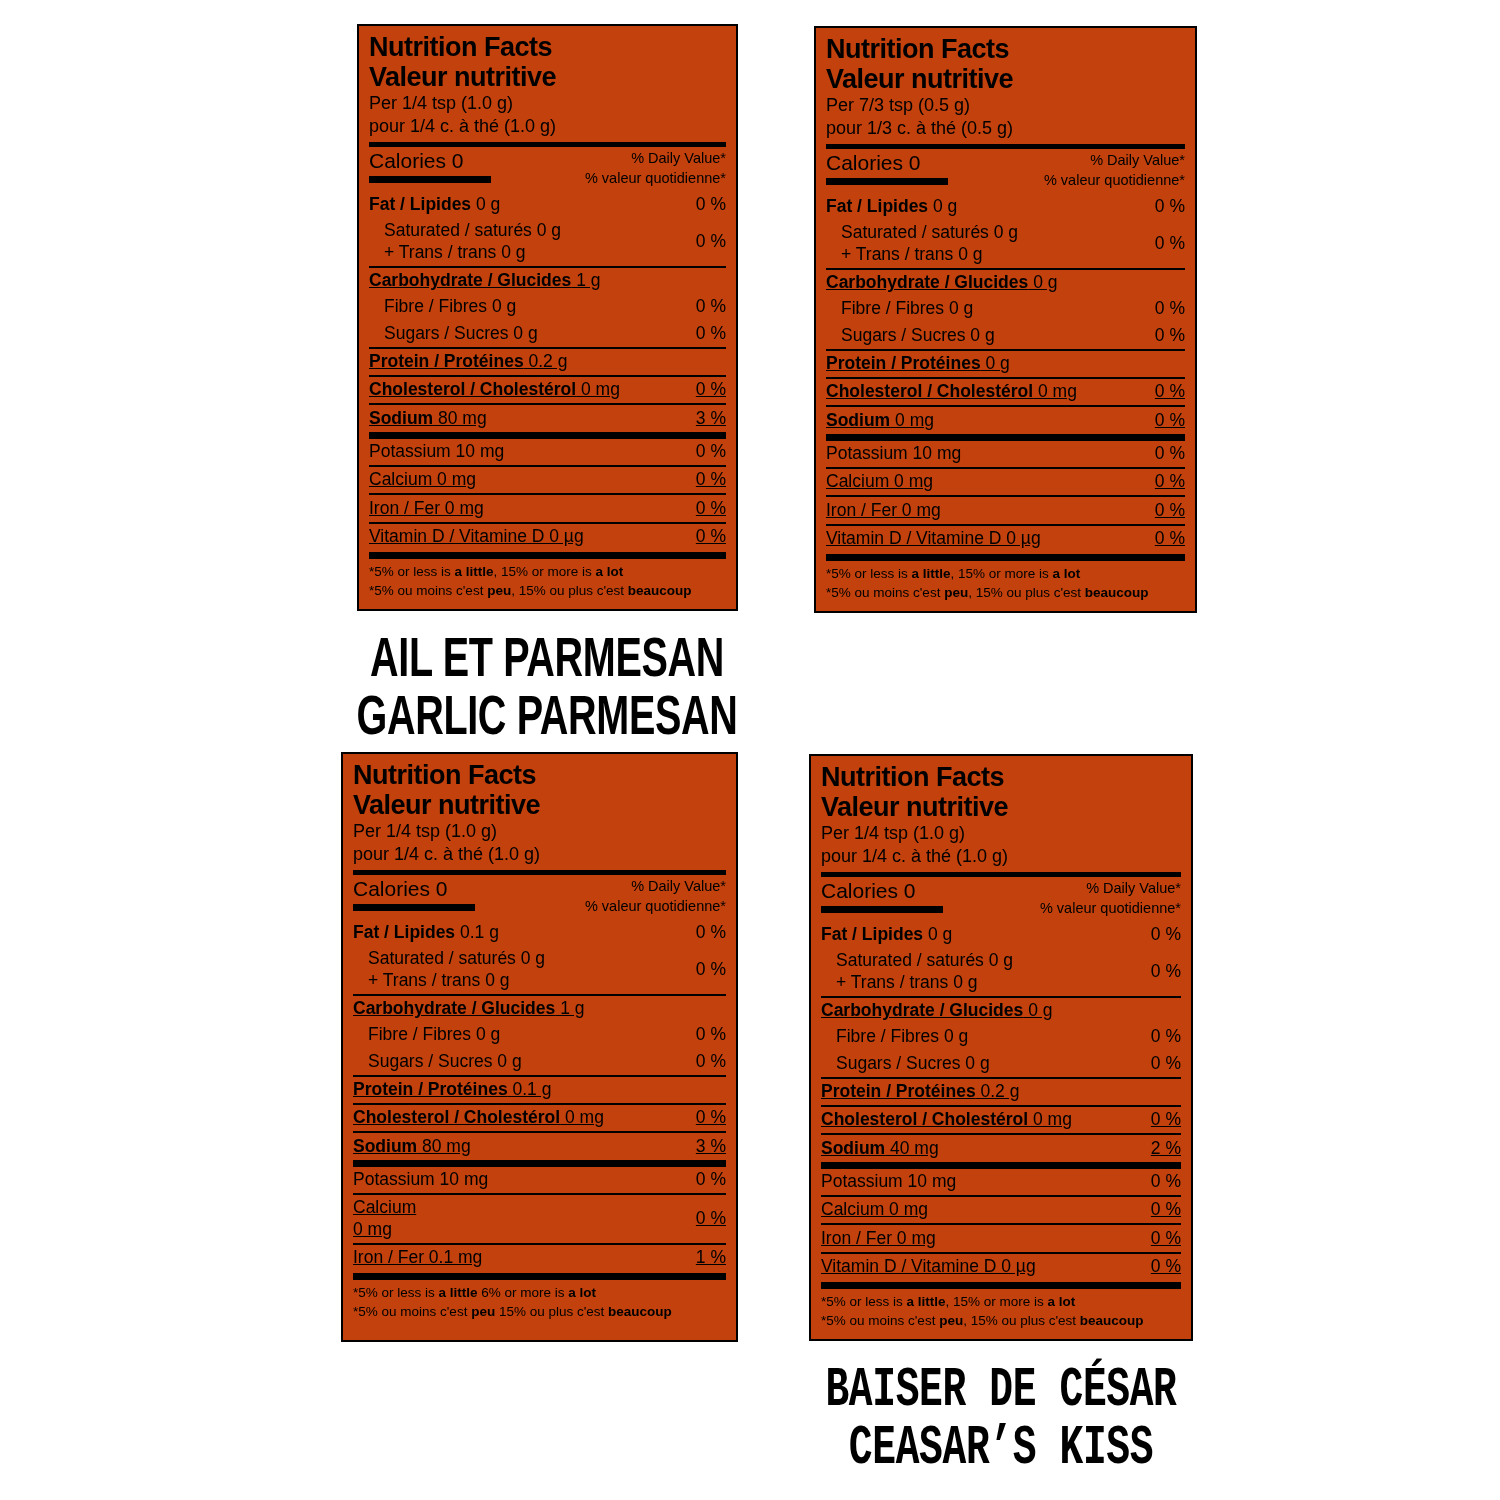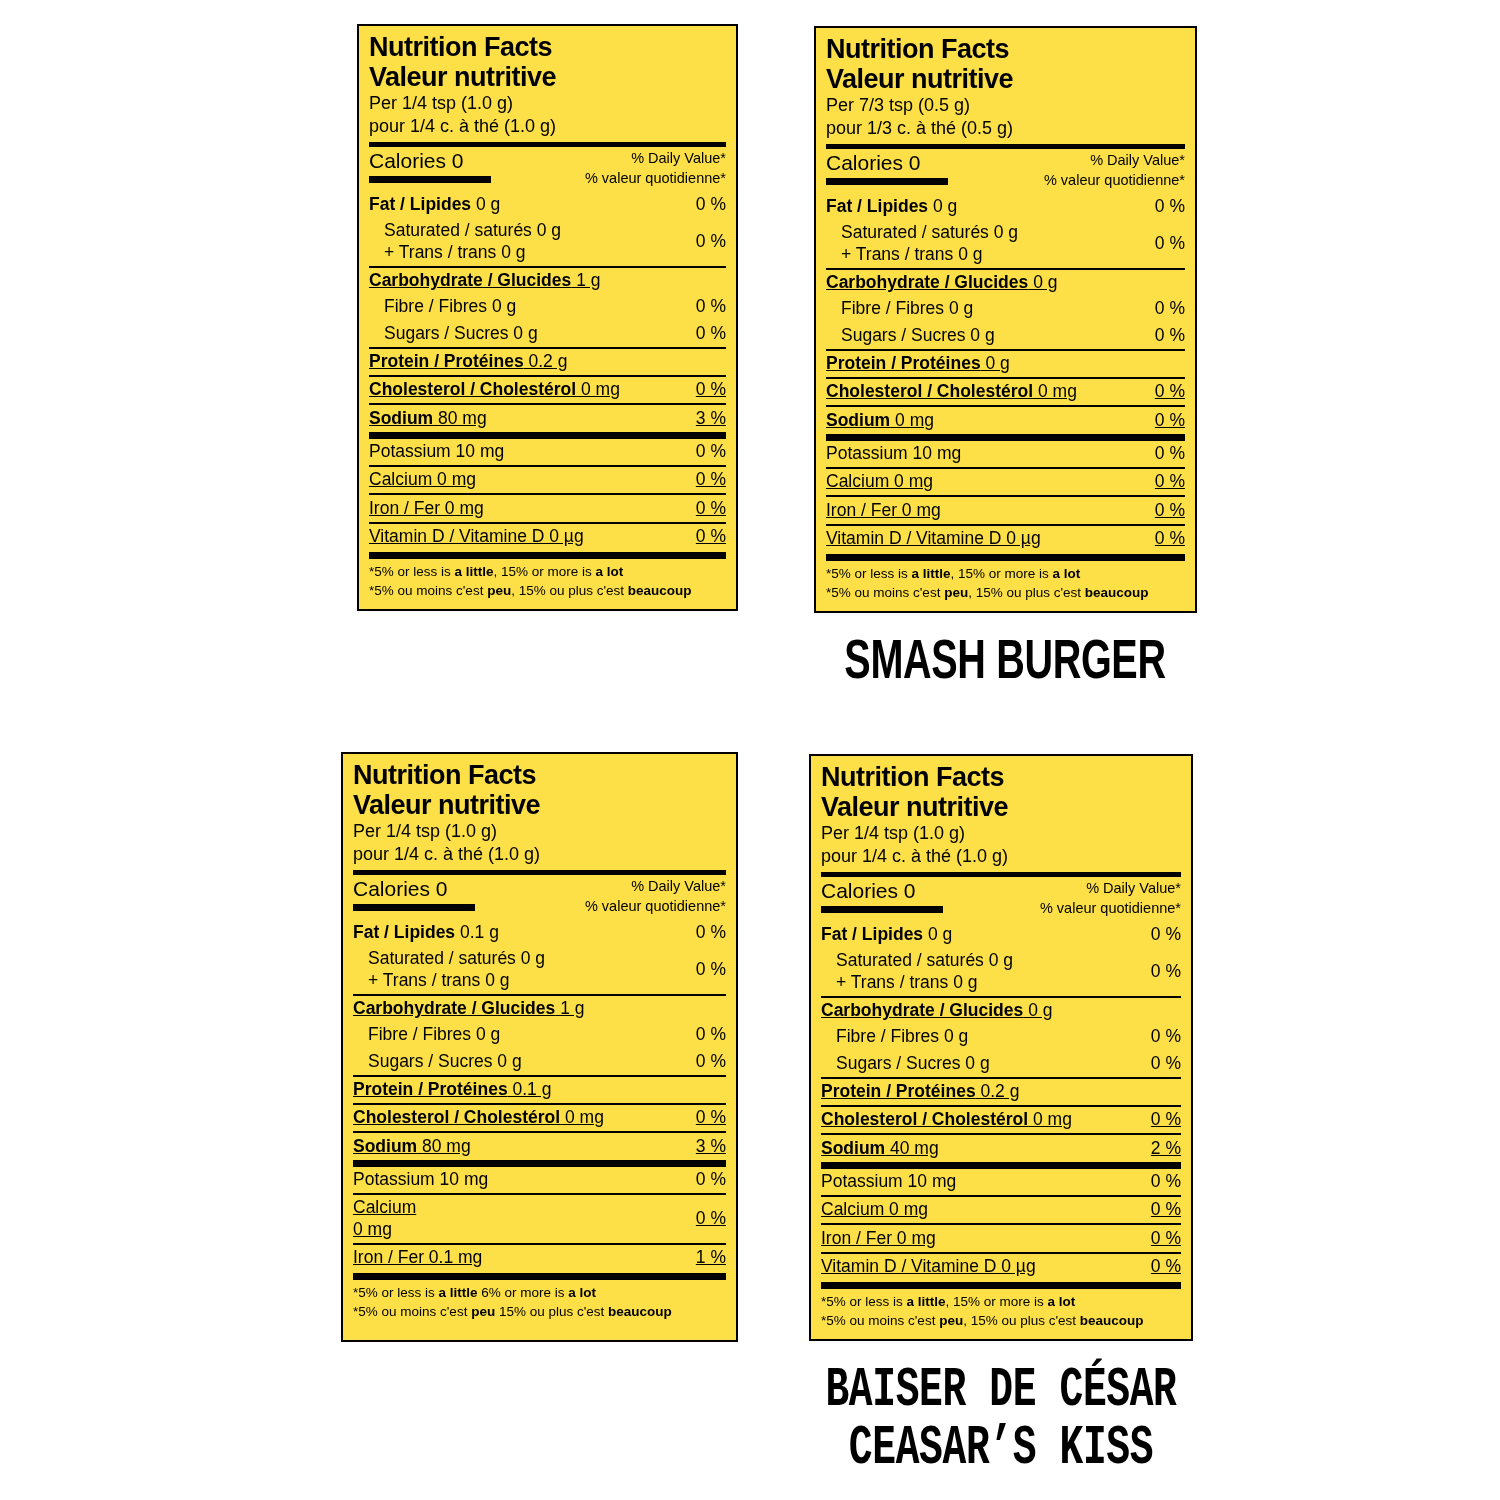--- a/index.html
+++ b/index.html
@@ -1,19 +1,19 @@
 <!DOCTYPE html>
 <html><head>
 <meta charset="utf-8">
 <style>
   html,body{margin:0;padding:0;background:#ffffff;}
   body{width:1500px;height:1500px;position:relative;font-family:"Liberation Sans",sans-serif;color:#000;}
   #canvas{position:absolute;inset:0;width:1500px;height:1500px;background:#fff;}
 
-  .nf-label{position:absolute;box-sizing:border-box;border:2px solid #000;background:#fde047;padding:7px 10px 8px 10px;}
+  .nf-label{position:absolute;box-sizing:border-box;border:2px solid #000;background:#c2410c;padding:7px 10px 8px 10px;}
   .nf-h1{font-weight:bold;font-size:27px;line-height:1.10;letter-spacing:-0.5px;}
   .nf-serving{font-size:18px;line-height:1.25;}
   .nf-bar-med{height:5px;background:#000;margin:5px 0 2px 0;}
   .nf-cal{display:flex;justify-content:space-between;align-items:flex-start;margin-top:2px;}
   .nf-cal-text{font-weight:normal;font-size:21px;line-height:1.1;}
   .nf-cal-bar{height:7px;background:#000;width:122px;margin-top:4px;}
   .nf-dv{font-weight:normal;font-size:14.5px;line-height:1.35;text-align:right;}
   .nf-rows{margin-top:3px;}
   .nf-row{display:flex;justify-content:space-between;align-items:center;font-size:17.5px;line-height:1.22;padding:2.5px 0;}
   .nf-row .name{flex:1;}
@@ -98,20 +98,26 @@
           <div class="name"><span>Vitamin D / Vitamine D 0 µg</span></div>
           <span class="pct">0 %</span>
         </div>
       </div>
     <div class="nf-bar-thick"></div>
     <div class="nf-foot">
         <div><span>*5% or less is </span><b>a little</b><span>, 15% or more is </span><b>a lot</b></div>
         <div><span>*5% ou moins c'est </span><b>peu</b><span>, 15% ou plus c'est </span><b>beaucoup</b></div>
       </div>
   </div>
+<div class="product-title" style="left: 547px; top: 629px;">
+      <div class="condense">
+        <div>AIL ET PARMESAN</div>
+        <div>GARLIC PARMESAN</div>
+      </div>
+    </div>
   <div class="nf-label" style="left: 814px; top: 26px; width: 383px; min-height: 584px;">
     <div class="nf-h1">Nutrition Facts</div>
     <div class="nf-h1">Valeur nutritive</div>
     <div class="nf-serving">Per 7/3 tsp (0.5 g)</div>
     <div class="nf-serving">pour 1/3 c. à thé (0.5 g)</div>
     <div class="nf-bar-med"></div>
     <div class="nf-cal">
       <div class="nf-cal-left">
         <div class="nf-cal-text">Calories 0</div>
         <div class="nf-cal-bar"></div>
@@ -171,25 +177,20 @@
           <div class="name"><span>Vitamin D / Vitamine D 0 µg</span></div>
           <span class="pct">0 %</span>
         </div>
       </div>
     <div class="nf-bar-thick"></div>
     <div class="nf-foot">
         <div><span>*5% or less is </span><b>a little</b><span>, 15% or more is </span><b>a lot</b></div>
         <div><span>*5% ou moins c'est </span><b>peu</b><span>, 15% ou plus c'est </span><b>beaucoup</b></div>
       </div>
   </div>
-<div class="product-title" style="left: 1005px; top: 631px;">
-      <div class="condense">
-        <div>SMASH BURGER</div>
-      </div>
-    </div>
   <div class="nf-label" style="left: 341px; top: 752px; width: 397px; min-height: 590px;">
     <div class="nf-h1">Nutrition Facts</div>
     <div class="nf-h1">Valeur nutritive</div>
     <div class="nf-serving">Per 1/4 tsp (1.0 g)</div>
     <div class="nf-serving">pour 1/4 c. à thé (1.0 g)</div>
     <div class="nf-bar-med"></div>
     <div class="nf-cal">
       <div class="nf-cal-left">
         <div class="nf-cal-text">Calories 0</div>
         <div class="nf-cal-bar"></div>

